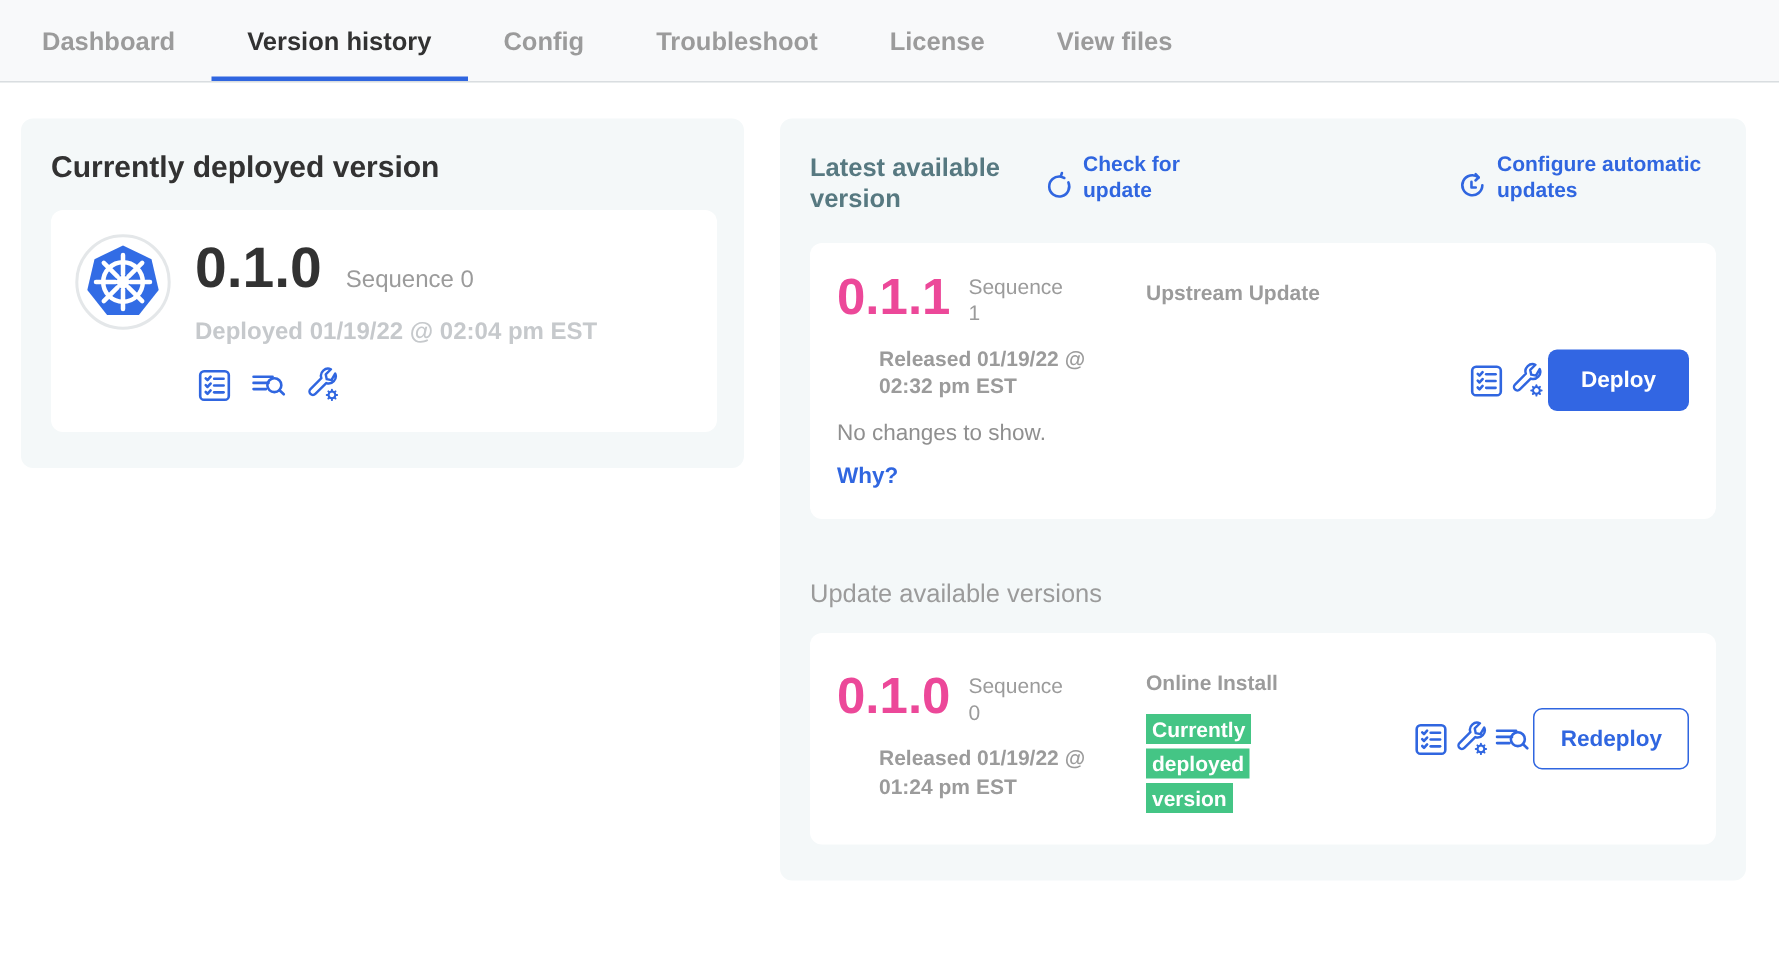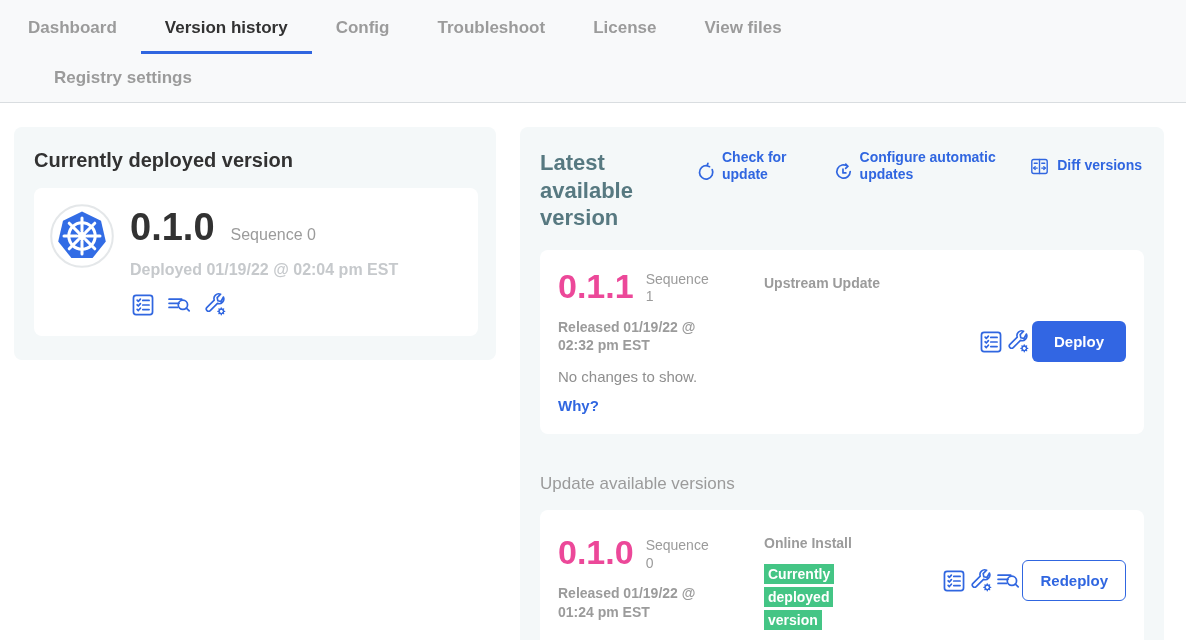--- a/index.html
+++ b/index.html
@@ -55,38 +55,38 @@
   .icon-row { display:flex; align-items:center; gap:10px; margin-top:13px; }
   .act-icon { width:26px; height:26px; display:inline-flex; cursor:pointer; }
   .act-icon svg { width:100%; height:100%; }
 
   
   .right-panel {
     width:644px; background:#f4f8f9; border-radius:8px;
     padding:22px 20px 24px;
   }
   .rp-header { display:flex; align-items:flex-start; }
-  .rp-title { width:138px; font-size:22px; font-weight:600; color:#577981; line-height:1.25; }
+  .rp-title { width:138px; font-size:17px; font-weight:600; color:#577981; line-height:1.25; }
   .rp-links { flex:1; display:flex; justify-content:space-between; margin-left:16px; padding-right:2px; }
   .rp-link { display:flex; gap:7px; align-items:flex-end; color:#3066e0; font-weight:700; font-size:14px; line-height:1.2; cursor:pointer; }
   .rp-link .lk-icon { width:21px; height:21px; flex:0 0 21px; margin-top:1px; }
   .rp-link .lk-icon svg { width:100%; height:100%; }
   .lk-label-narrow { max-width:84px; }
   .lk-label-mid { max-width:144px; }
   .rp-link.single { align-items:center; }
 
   .version-card {
     background:#fff; border-radius:8px; margin-top:18px;
     padding:20px 18px; display:flex; align-items:stretch;
   }
   .vc-col1 { width:192px; }
   .vc-version-row { display:flex; gap:12px; }
   .vc-version { font-size:34px; font-weight:700; line-height:0.95; color:#ec4899; }
   .vc-seq { font-size:14px; color:#9b9b9b; width:72px; line-height:1.25; padding-top:1px; }
-  .vc-released { font-size:14px; font-weight:600; color:#9b9b9b; line-height:1.35; margin-top:12px; width:165px; }
+  .vc-released { font-size:14px; font-weight:600; color:#9b9b9b; line-height:1.35; margin-top:12px; width:165px;margin-left:28px; }
   .vc-nochanges { font-size:15px; color:#8f8f8f; margin-top:13px; }
   .vc-why { font-size:15px; font-weight:700; color:#3066e0; margin-top:12px; cursor:pointer; }
   .vc-col2 { width:118px; margin-left:14px; font-size:14px; font-weight:600; color:#9b9b9b; line-height:1.35; padding-top:4px; }
   .vc-actions { margin-left:auto; display:flex; align-items:center; gap:1px; }
 
   .badge-wrap { margin-top:10px; width:78px; }
   .badge {
     display:inline; background:#44c585; color:#fff;
     font-size:14px; font-weight:700; line-height:1.62;
     padding:2px 4px;
@@ -180,23 +180,20 @@
 </svg>
 
 <div class="nav">
   <div class="nav-row1">
     <div class="tab">Dashboard</div>
     <div class="tab active">Version history</div>
     <div class="tab">Config</div>
     <div class="tab">Troubleshoot</div>
     <div class="tab">License</div>
     <div class="tab">View files</div>
-  </div>
-  <div class="nav-row2">
-    <div class="tab">Registry settings</div>
   </div>
 </div>
 
 <div class="main">
 
   <div class="left-panel">
     <div class="left-panel-title">Currently deployed version</div>
     <div class="deployed-card">
       <span class="k8s-wrap">
         <svg viewBox="0 0 32 32" width="64" height="64">
@@ -239,26 +236,20 @@
                 <use href="#i-refresh"></use>
               </svg></span>
           <span class="lk-label-narrow">Check for update</span>
         </div>
         <div class="rp-link">
           <span class="lk-icon"><svg viewBox="0 0 22 22">
                 <use href="#i-schedule"></use>
               </svg></span>
           <span class="lk-label-mid">Configure automatic updates</span>
         </div>
-        <div class="rp-link single">
-          <span class="lk-icon"><svg viewBox="0 0 24 24">
-                <use href="#i-diff"></use>
-              </svg></span>
-          <span>Diff versions</span>
-        </div>
       </div>
     </div>
 
     <div class="version-card">
       <div class="vc-col1">
         <div class="vc-version-row">
           <span class="vc-version">0.1.1</span>
           <span class="vc-seq">Sequence 1</span>
         </div>
         <div class="vc-released">Released 01/19/22 @ 02:32 pm EST</div>

